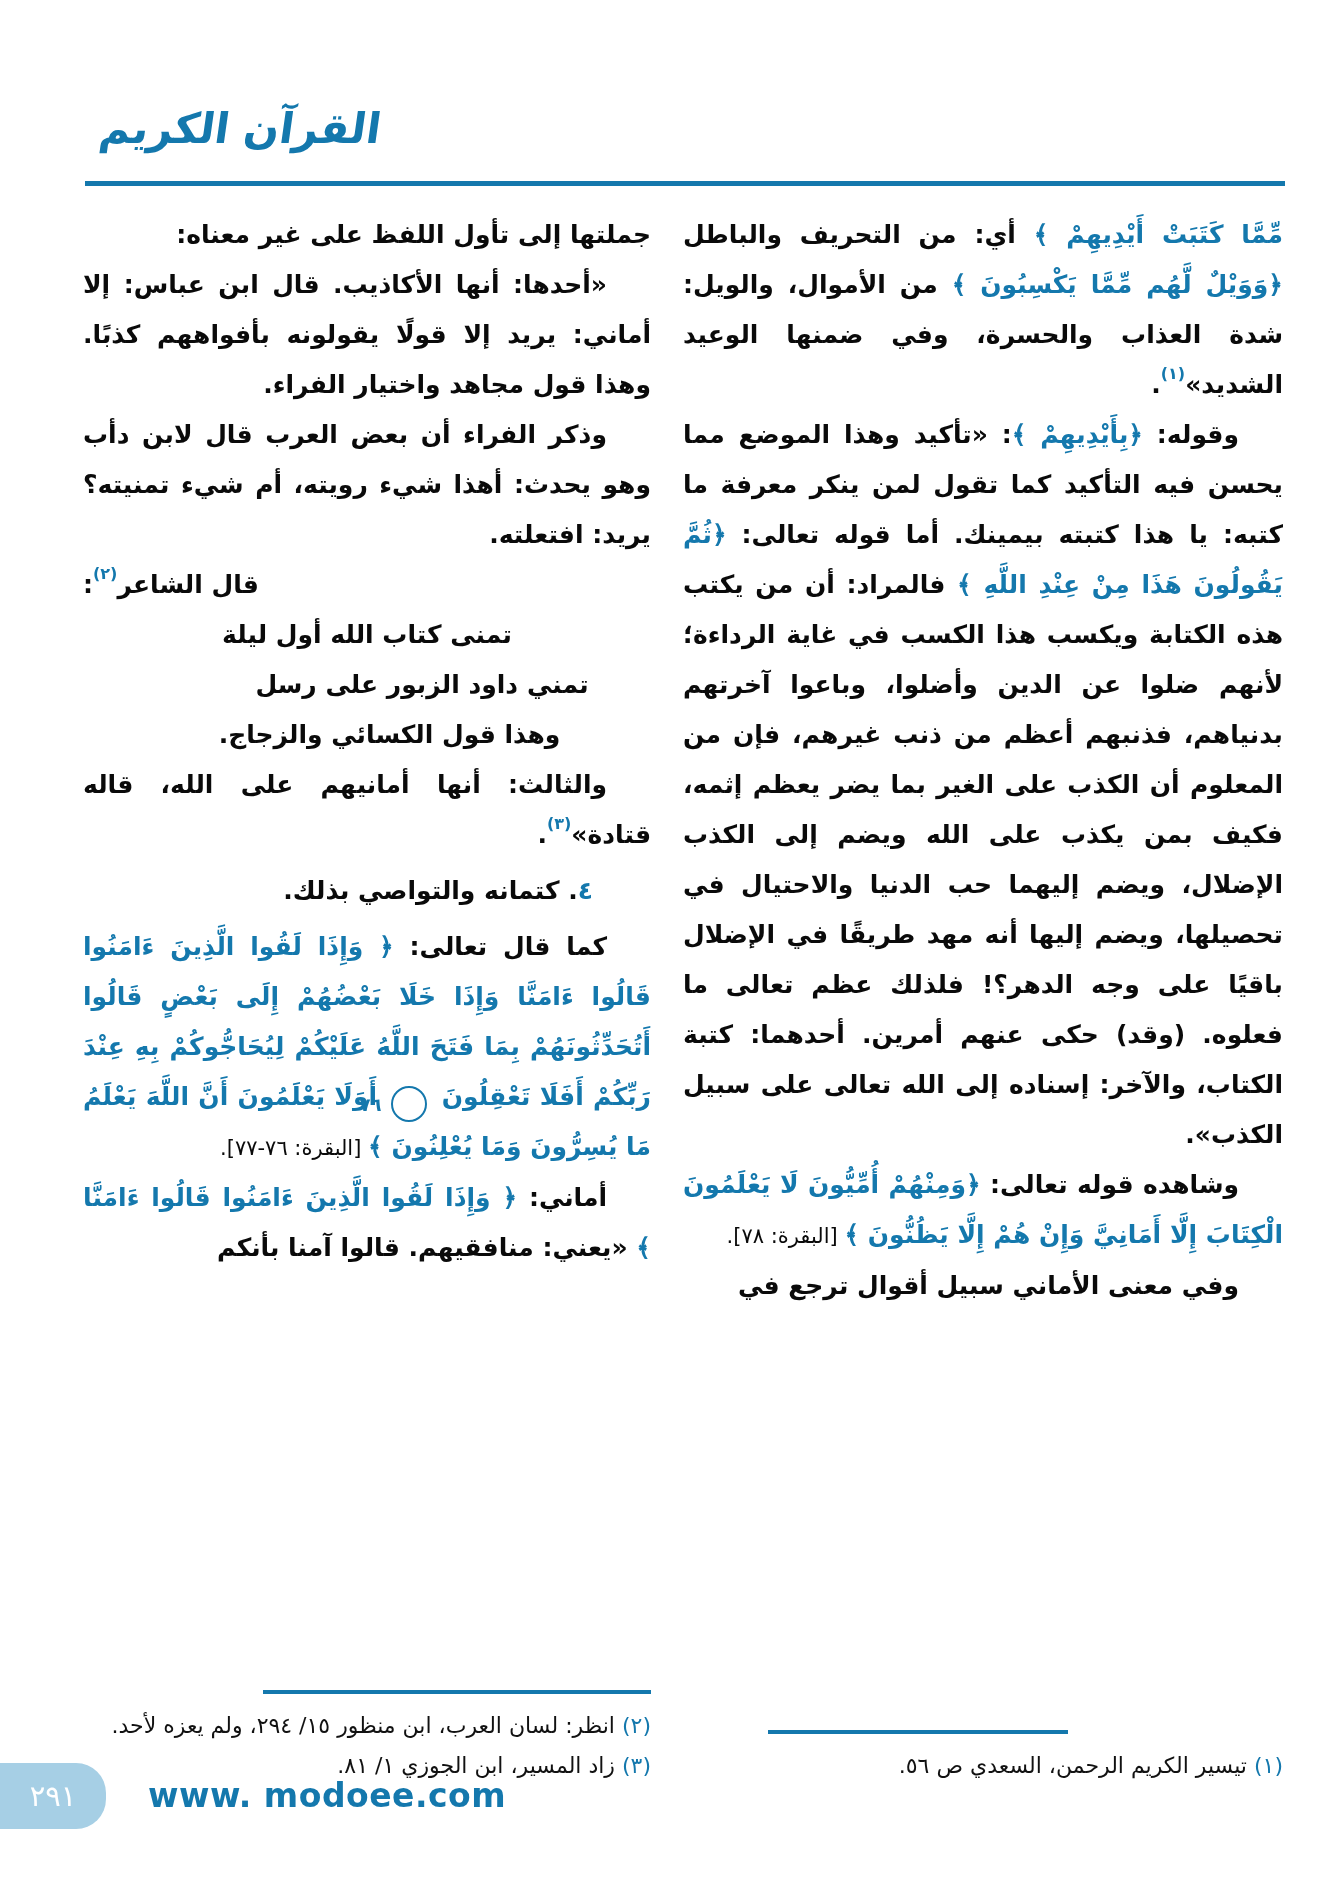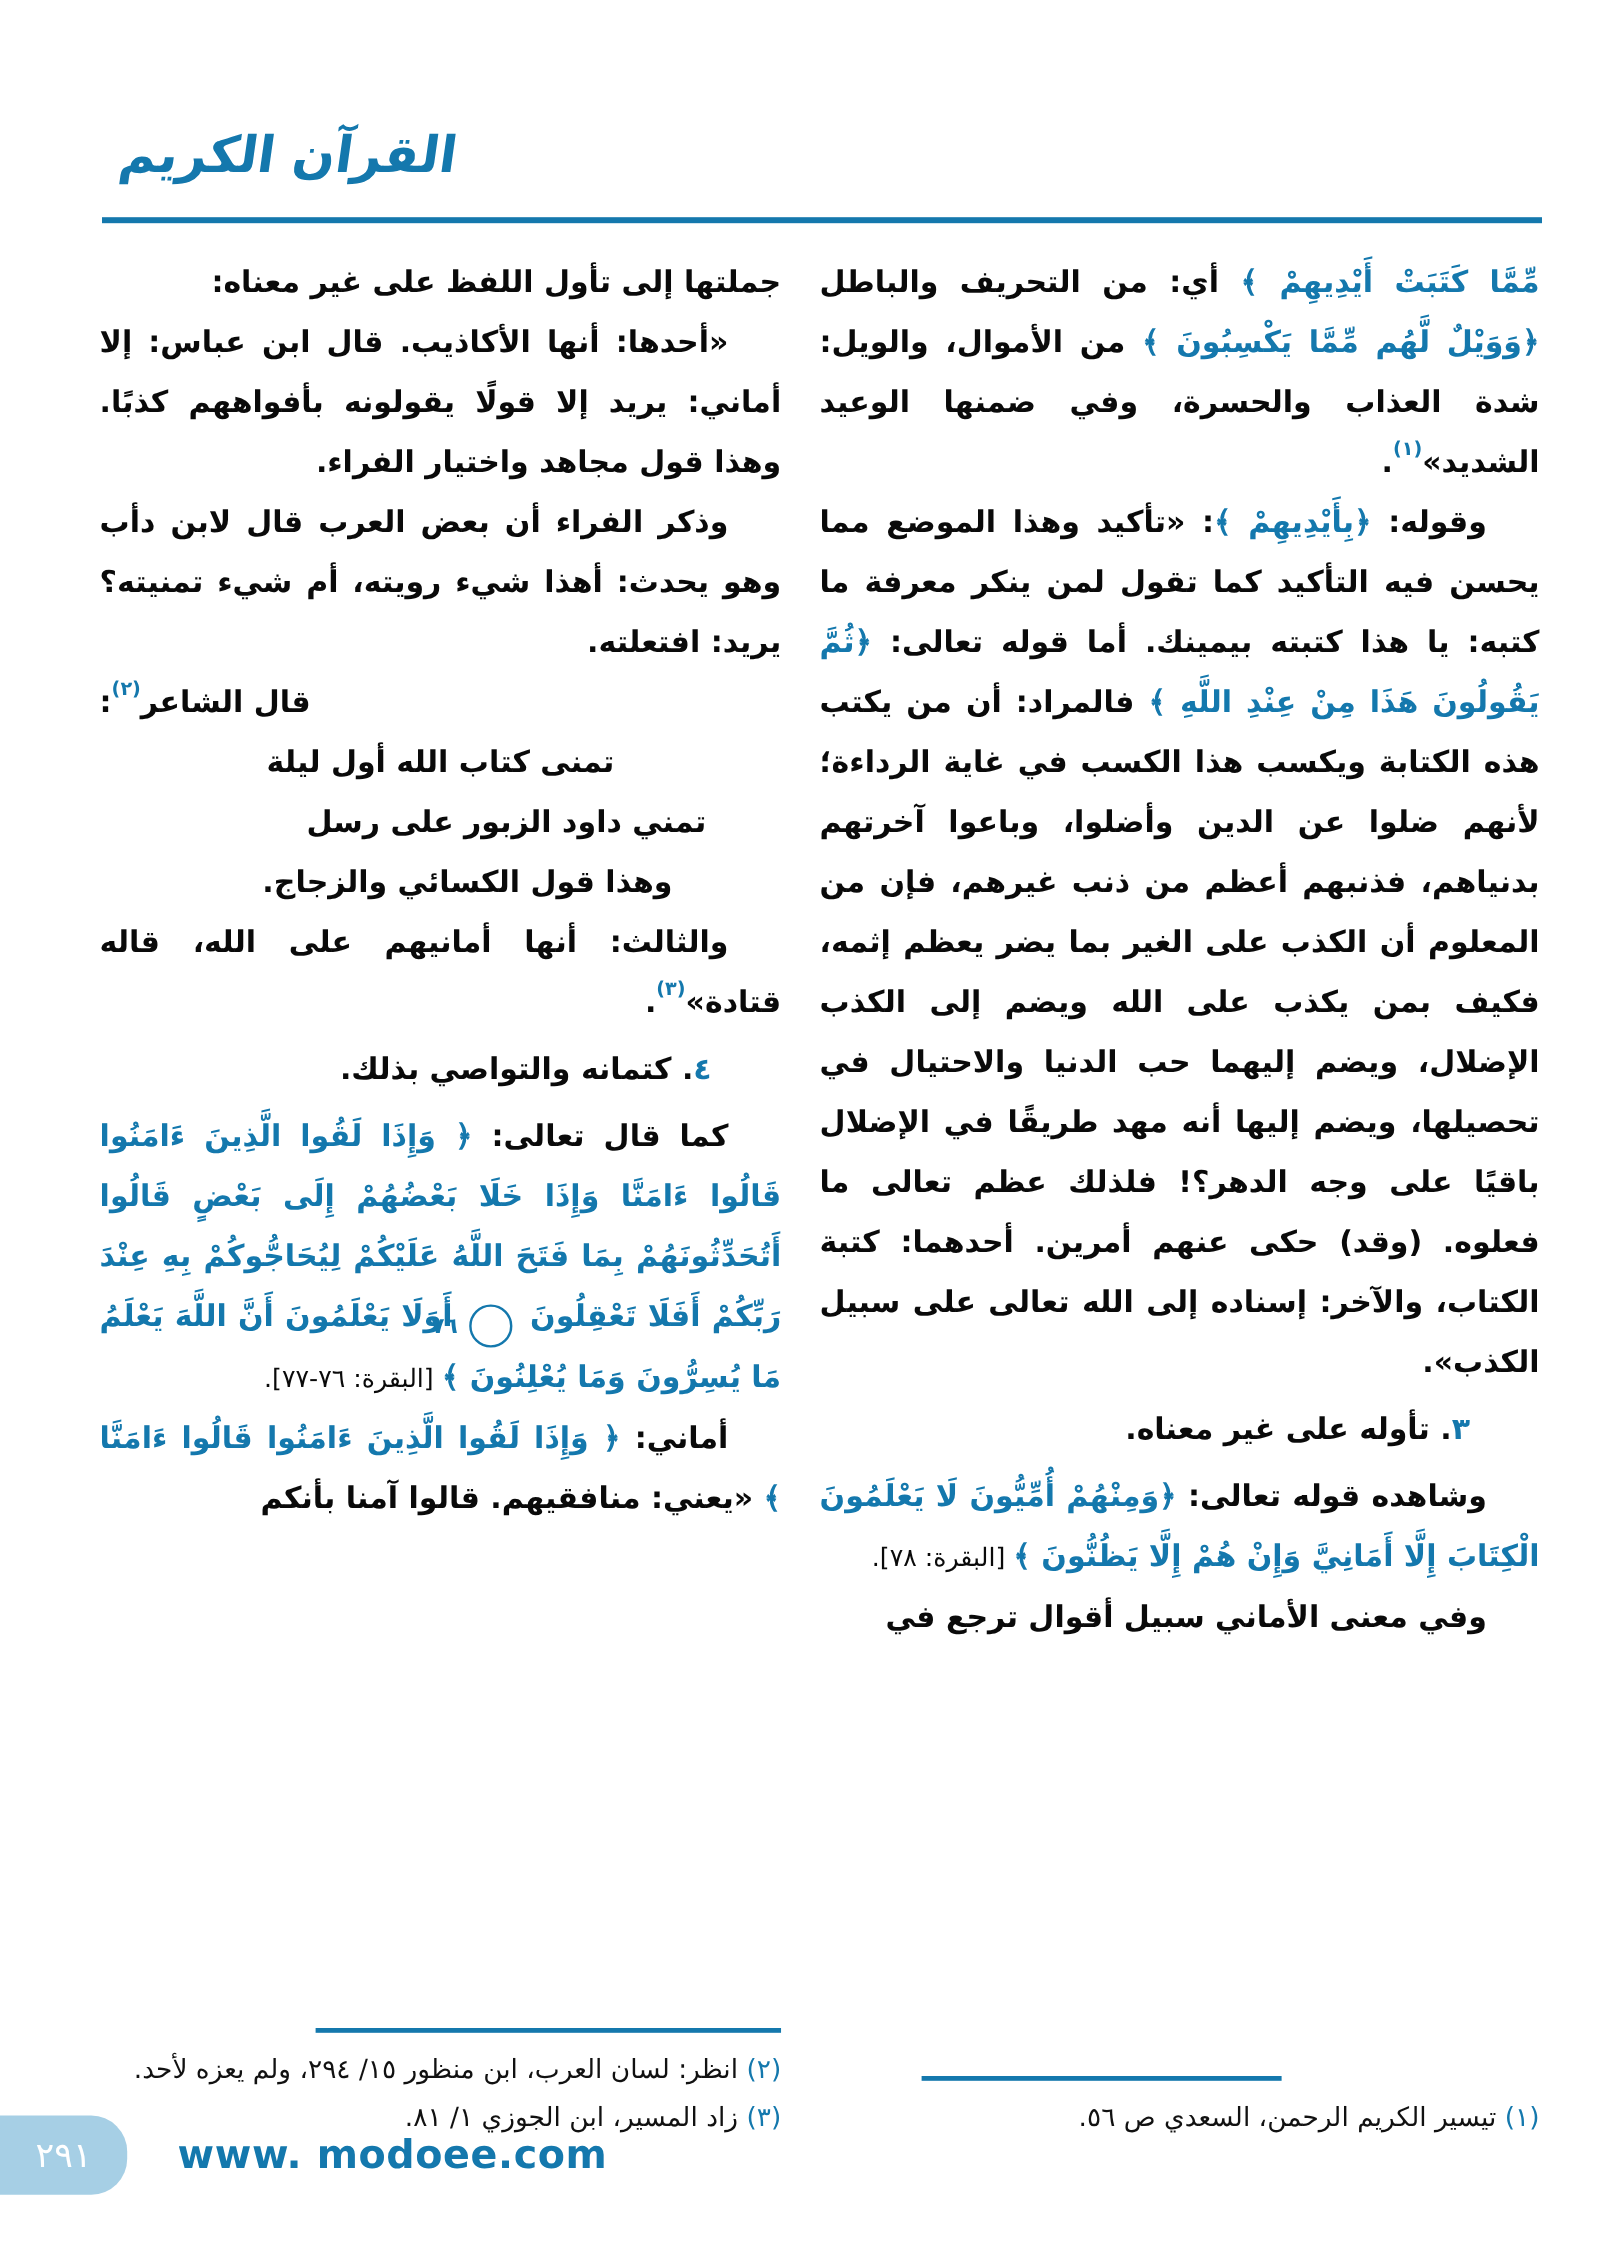--- a/index.html
+++ b/index.html
@@ -101,21 +101,20 @@
 <div class="page">
 
   <div class="logo">القرآن الكريم</div>
   <div class="header-rule"></div>
 
   <main class="columns">
 
     <section class="col col-right">
       <p class="para"><span class="r-q">مِّمَّا كَتَبَتْ أَيْدِيهِمْ ﴾</span><span class="r-n"> أي: من التحريف والباطل </span><span class="r-q">﴿وَوَيْلٌ لَّهُم مِّمَّا يَكْسِبُونَ ﴾</span><span class="r-n"> من الأموال، والويل: شدة العذاب والحسرة، وفي ضمنها الوعيد الشديد»</span><sup class="r-fn">(١)</sup><span class="r-n">.</span></p>
       <p class="para indent"><span class="r-n">وقوله: </span><span class="r-q">﴿بِأَيْدِيهِمْ ﴾</span><span class="r-n">: «تأكيد وهذا الموضع مما يحسن فيه التأكيد كما تقول لمن ينكر معرفة ما كتبه: يا هذا كتبته بيمينك. أما قوله تعالى: </span><span class="r-q">﴿ثُمَّ يَقُولُونَ هَذَا مِنْ عِنْدِ اللَّهِ ﴾</span><span class="r-n"> فالمراد: أن من يكتب هذه الكتابة ويكسب هذا الكسب في غاية الرداءة؛ لأنهم ضلوا عن الدين وأضلوا، وباعوا آخرتهم بدنياهم، فذنبهم أعظم من ذنب غيرهم، فإن من المعلوم أن الكذب على الغير بما يضر يعظم إثمه، فكيف بمن يكذب على الله ويضم إلى الكذب الإضلال، ويضم إليهما حب الدنيا والاحتيال في تحصيلها، ويضم إليها أنه مهد طريقًا في الإضلال باقيًا على وجه الدهر؟! فلذلك عظم تعالى ما فعلوه. (وقد) حكى عنهم أمرين. أحدهما: كتبة الكتاب، والآخر: إسناده إلى الله تعالى على سبيل الكذب».</span></p>
-      <p class="para heading"><span class="r-num">٣</span><span class="r-b">. تأوله على غير معناه.</span></p>
       <p class="para indent"><span class="r-n">وشاهده قوله تعالى: </span><span class="r-q">﴿وَمِنْهُمْ أُمِّيُّونَ لَا يَعْلَمُونَ الْكِتَابَ إِلَّا أَمَانِيَّ وَإِنْ هُمْ إِلَّا يَظُنُّونَ ﴾</span><span class="r-ref"> [البقرة: ٧٨].</span></p>
       <p class="para indent"><span class="r-n">وفي معنى الأماني سبيل أقوال ترجع في</span></p>
       <div class="footnotes">
         <div class="fn-rule"></div>
         <p class="fn"><span class="r-fnm">(١)</span><span class="r-fnt"> تيسير الكريم الرحمن، السعدي ص ٥٦.</span></p>
       </div>
     </section>
 
     <section class="col col-left">
       <p class="para"><span class="r-n">جملتها إلى تأول اللفظ على غير معناه:</span></p>

